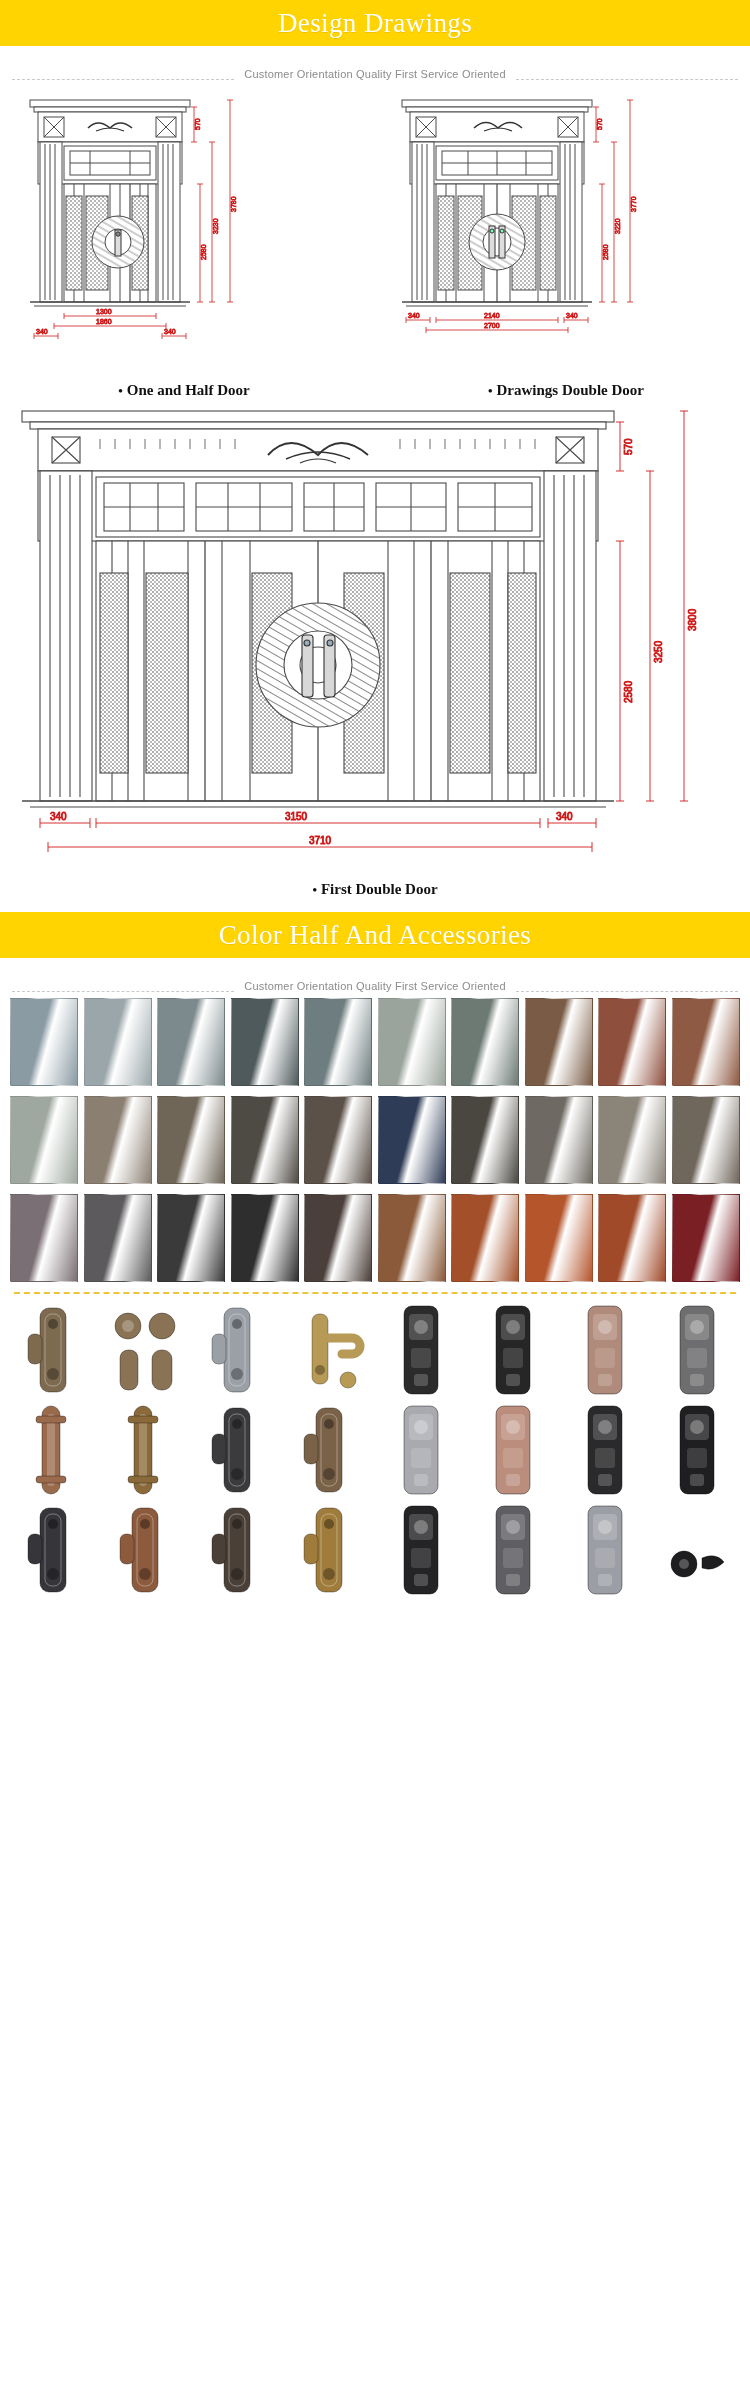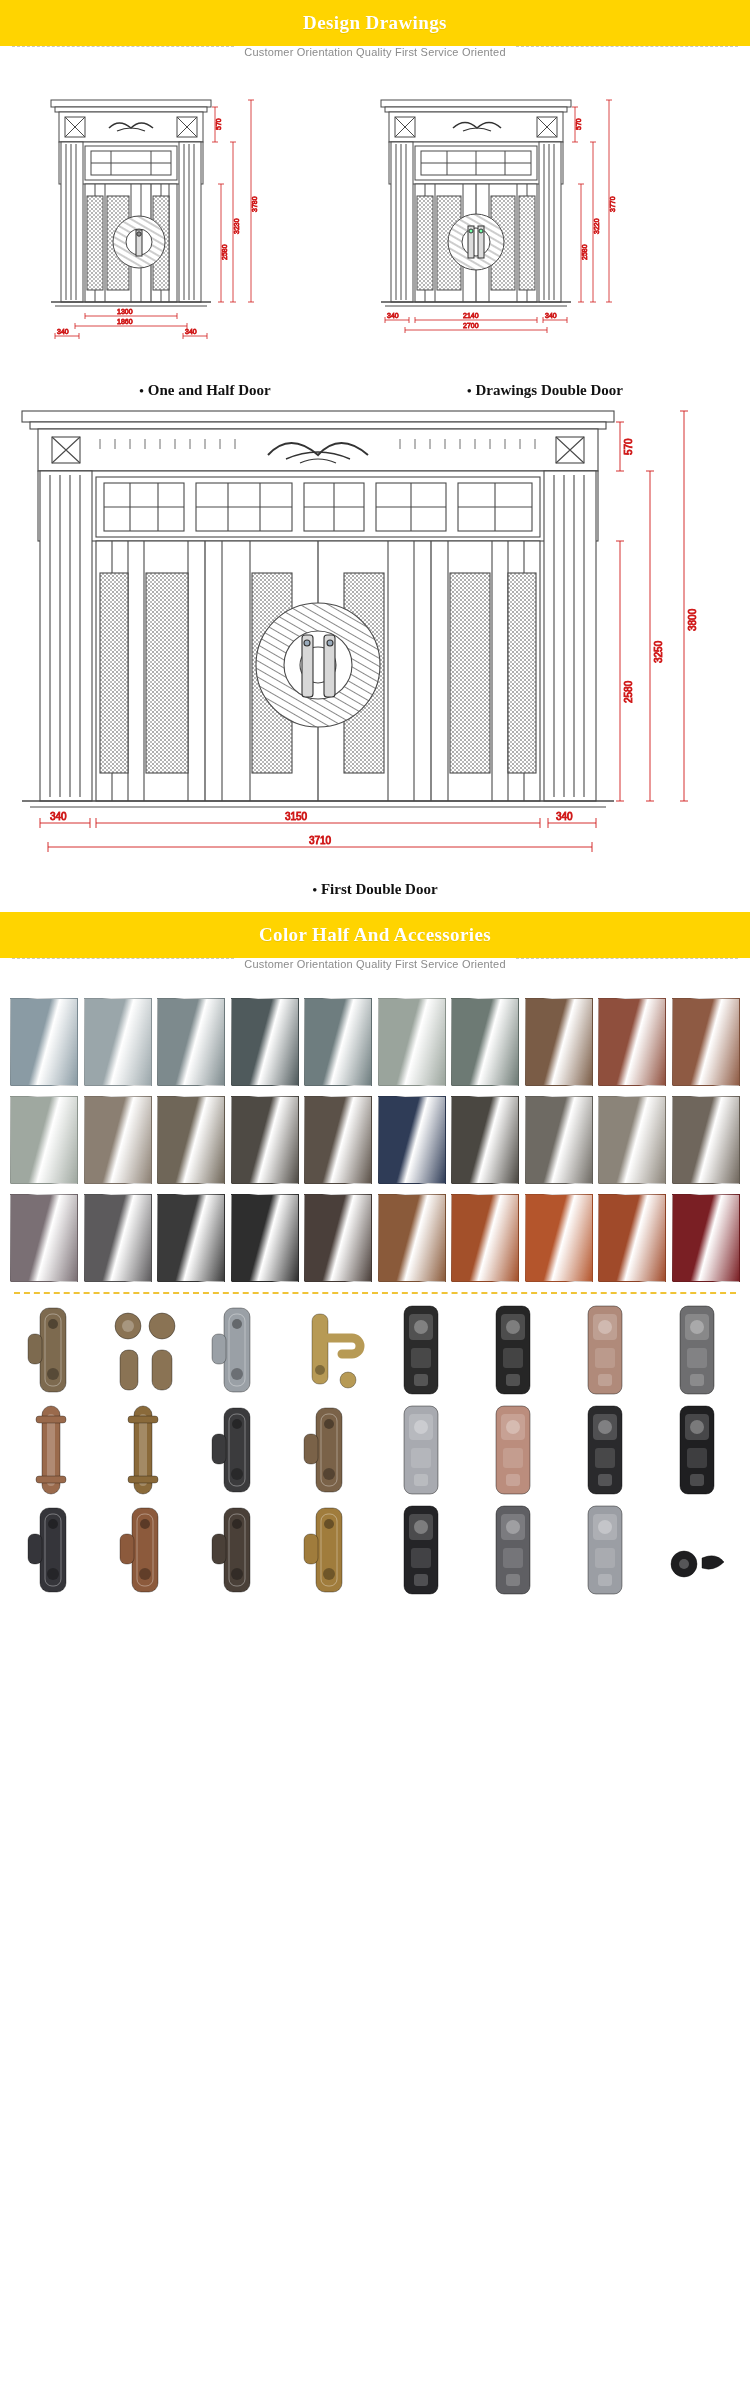--- a/index.html
+++ b/index.html
@@ -19,51 +19,51 @@
   
   .banner {
     background: #ffd400;
     height: 46px;
     display: flex;
     align-items: center;
     justify-content: center;
   }
   .banner-title {
     color: #ffffff;
-    font-size: 19px;
-    font-weight: bold;
+    font-size: 27px;
+    font-weight: normal;
     letter-spacing: .4px;
     font-family: "Liberation Serif", serif;
     text-shadow: 0 1px 0 rgba(0,0,0,.08);
   }
   .subtitle-row {
     height: 34px;
     display: flex;
-    align-items: flex-start;
+    align-items: flex-end;
     justify-content: center;
     gap: 10px;
     padding: 0 12px;
   }
   .subtitle-row .dashes {
     flex: 1 1 auto;
     border-top: 1px dashed #c9c9c9;
     height: 0;
   }
   .subtitle-text {
     color: #8b8b8b;
     font-size: 11px;
     white-space: nowrap;
     letter-spacing: .2px;
   }
 
   
   .drawings { padding: 4px 0 0 0; }
   .draw-row {
     display: flex;
-    justify-content: center;
+    justify-content: space-between;
     padding: 0 14px;
   }
   .draw-cell { width: 340px; }
   .caption {
     text-align: center;
     font-family: "Liberation Serif", serif;
     font-weight: bold;
     font-size: 15px;
     color: #111;
     padding: 8px 0 4px 0;

